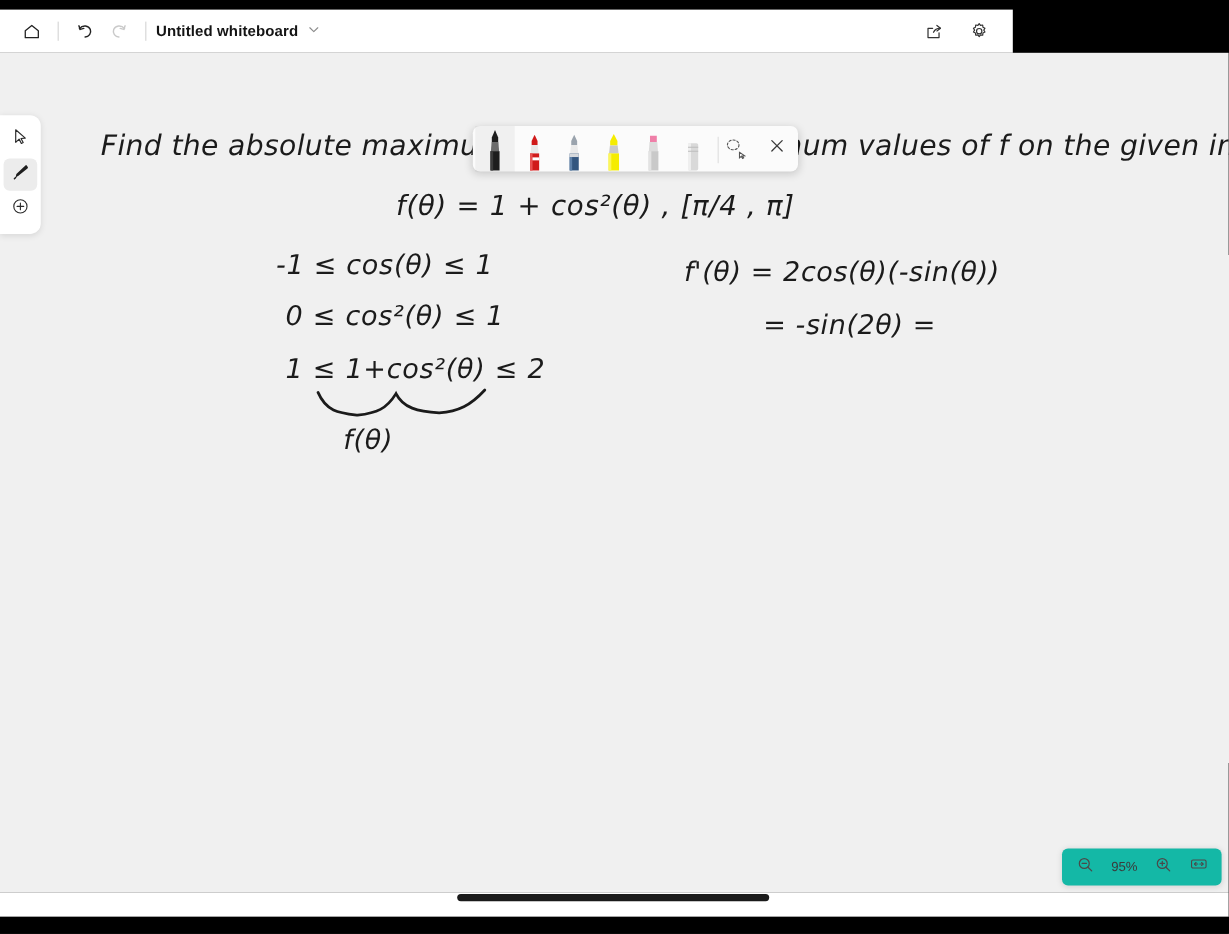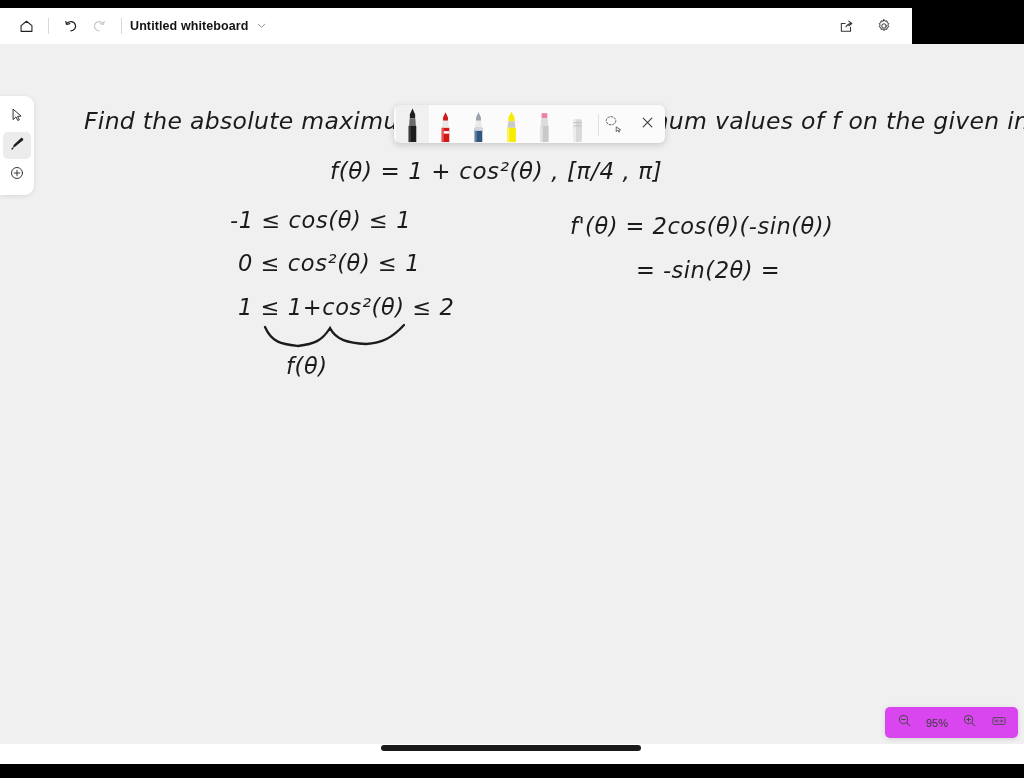--- a/index.html
+++ b/index.html
@@ -22,21 +22,21 @@
     height: 778px;
     background: #000000;
     overflow: hidden;
   }
 
   
   .topbar {
     position: absolute;
     left: 0;
     top: 8px;
-    width: 912px;
+    width: 844px;
     height: 36px;
     background: #ffffff;
     display: flex;
     align-items: center;
     box-sizing: border-box;
     padding: 16px 12px;
   }
   .tb-btn {
     width: 28px;
     height: 28px;
@@ -158,21 +158,21 @@
     width: 1024px; height: 700px;
     pointer-events: none;
   }
 
   
   .zoombar {
     position: absolute;
     right: 6px;
     bottom: 6px;
     height: 31px;
-    background: #d946ef;
+    background: #14b8a6;
     border-radius: 5px;
     box-shadow: 0 1px 5px rgba(0,0,0,0.13);
     display: flex;
     align-items: center;
     padding: 0 6px;
     gap: 2px;
     z-index: 12;
   }
   .zb-btn {
     width: 27px;

